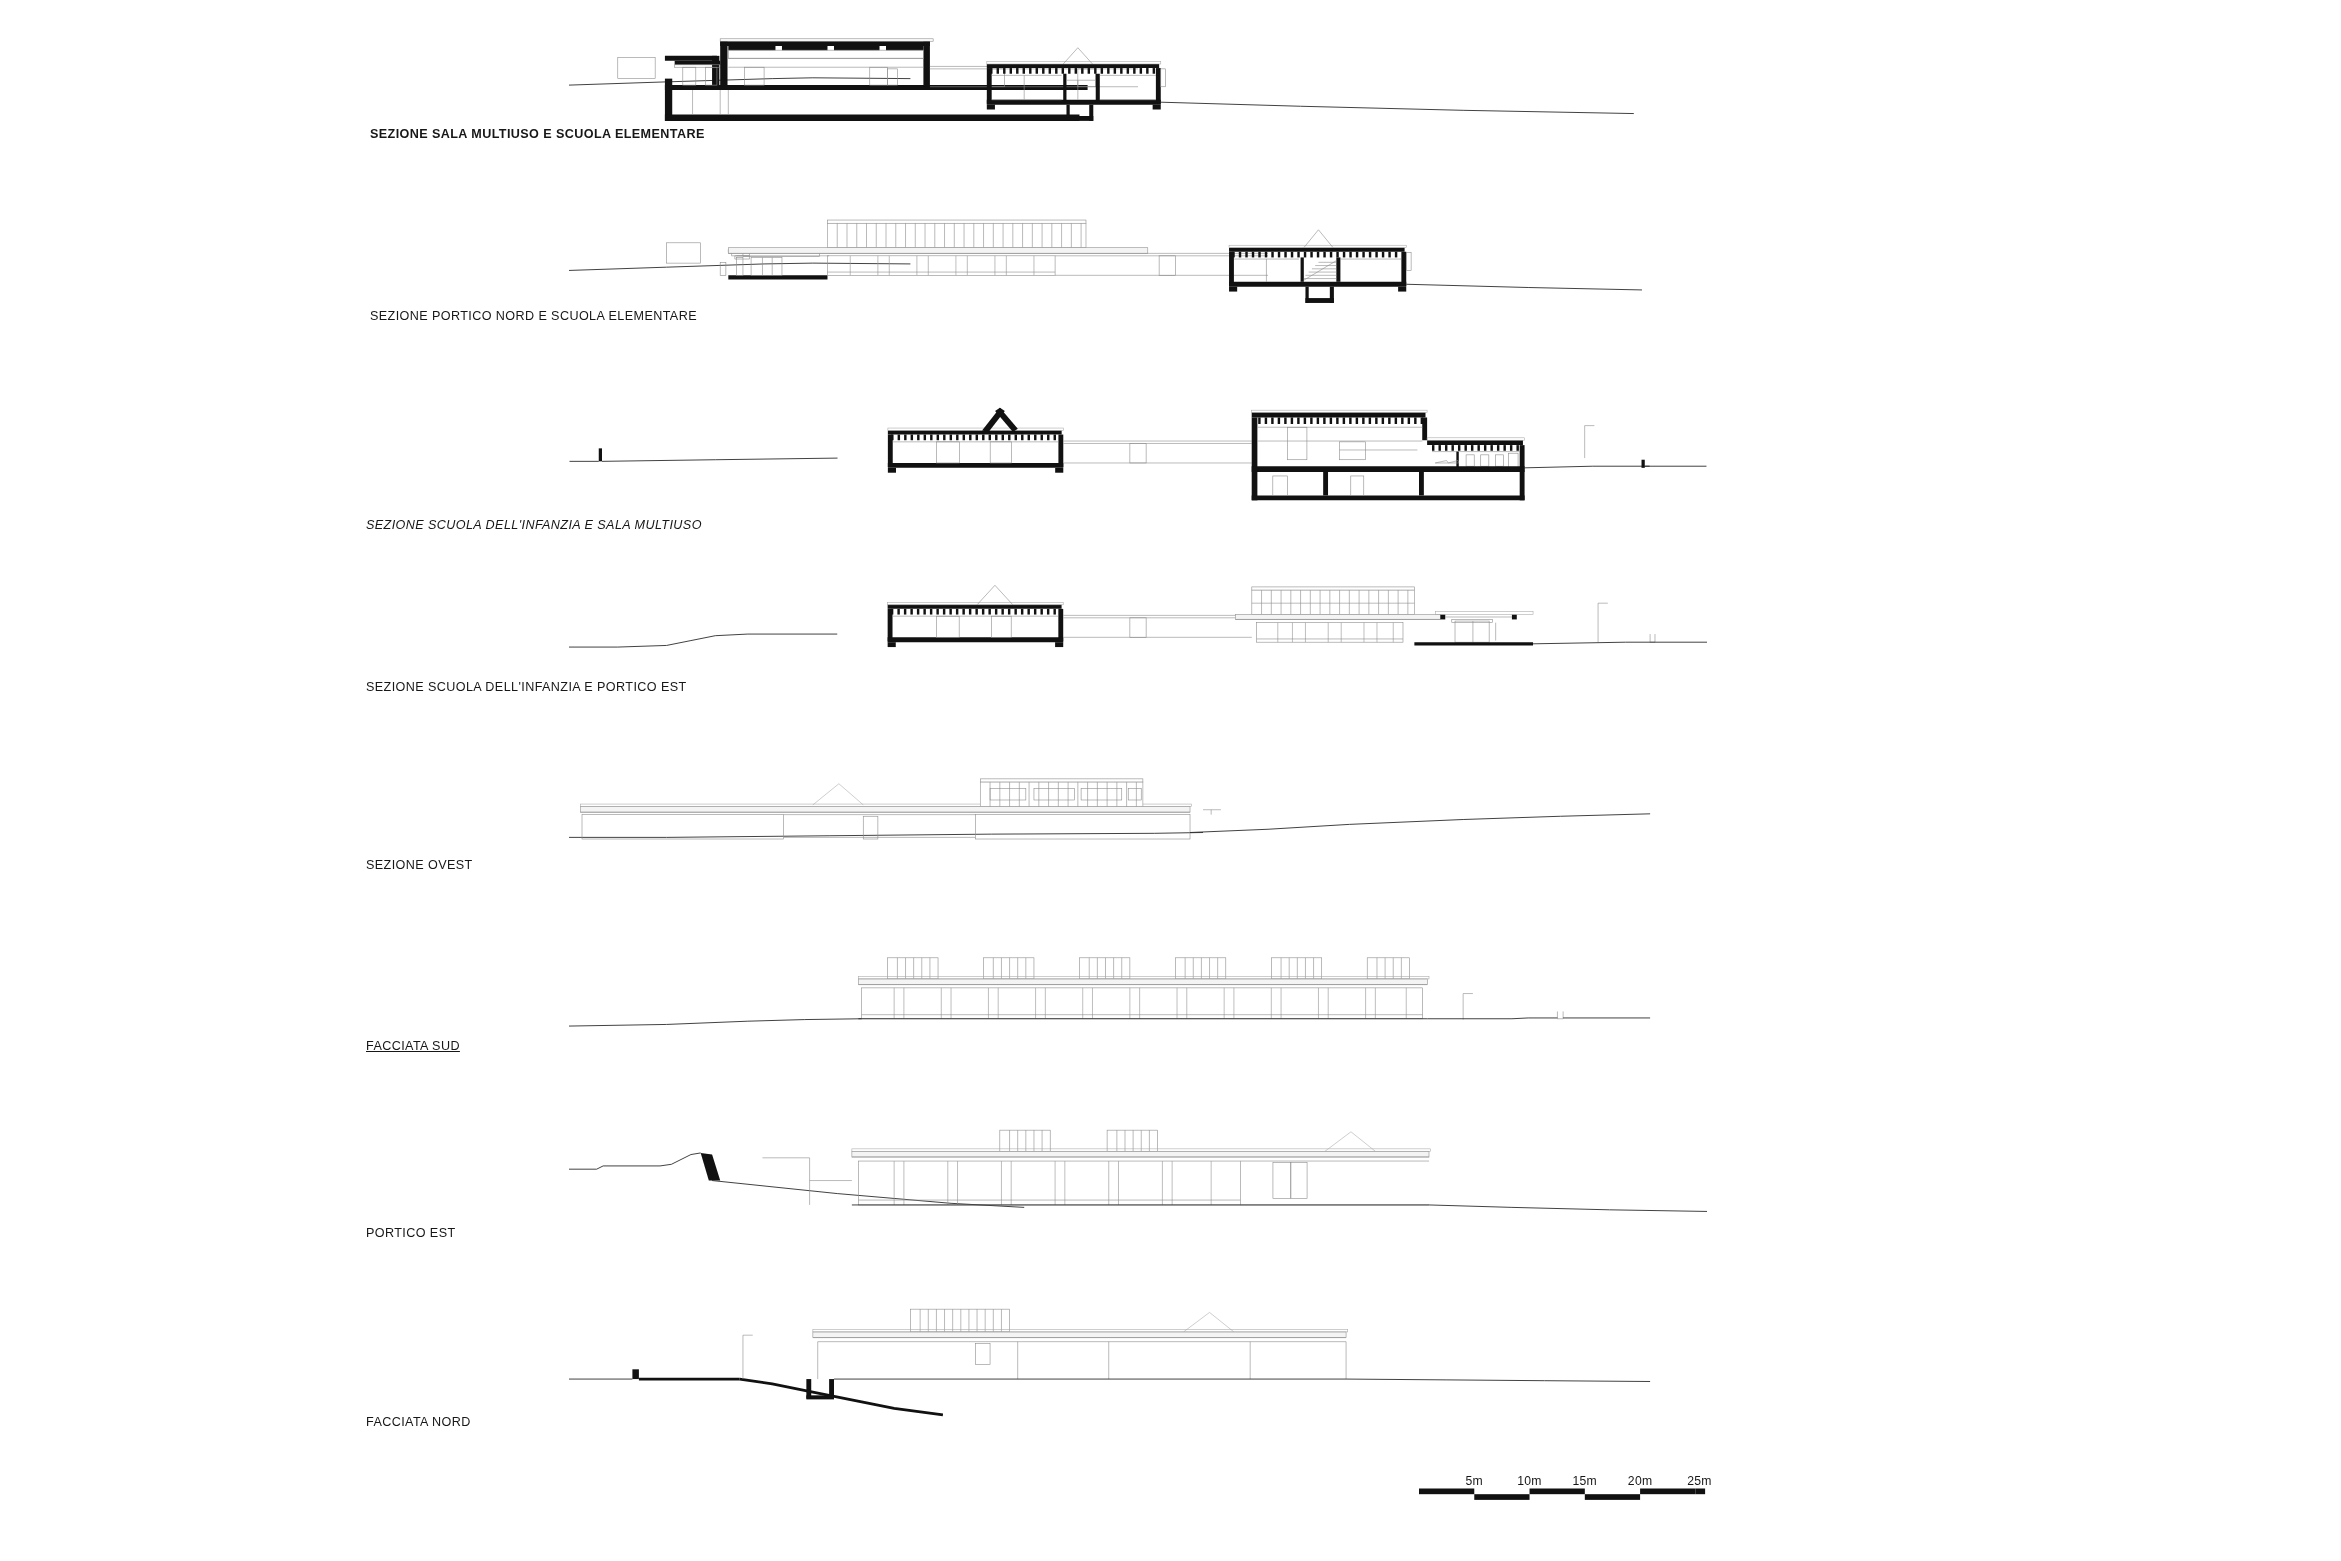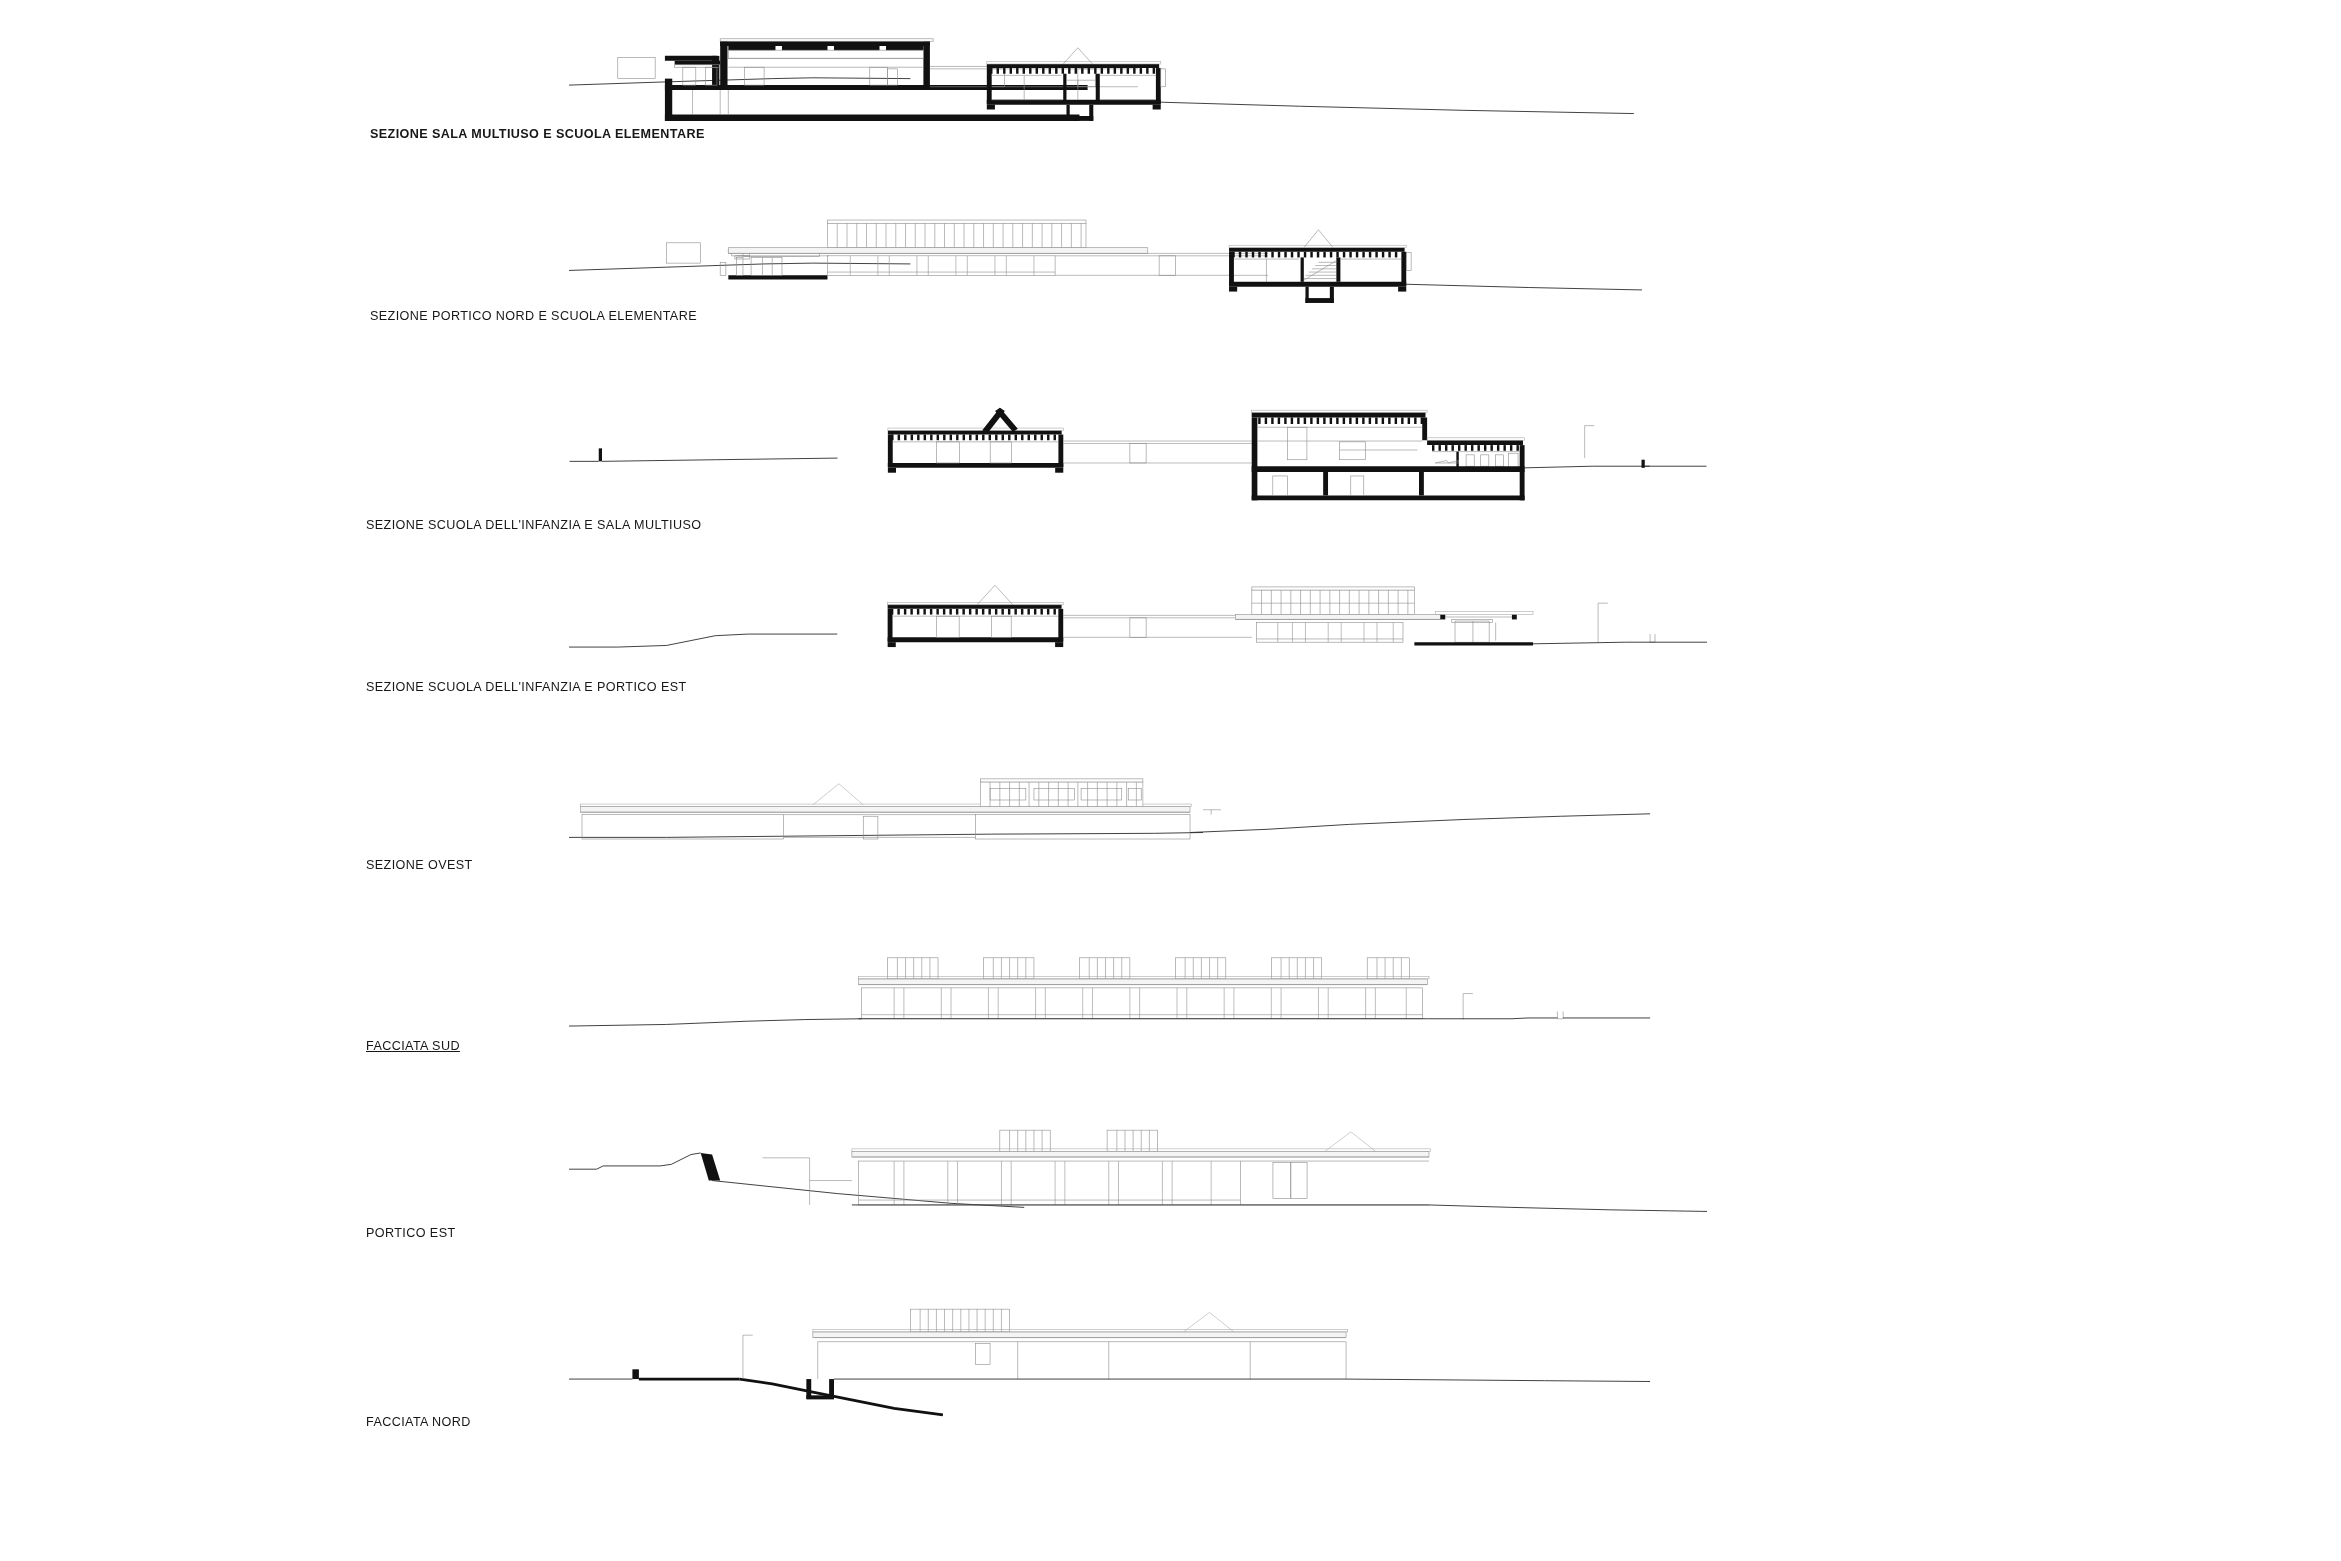--- a/index.html
+++ b/index.html
@@ -426,21 +426,21 @@
       <path class="poche" d="M928 91 h6 v29 h-6 z"></path>
       <path class="poche" d="M1046 91 h6 v29 h-6 z"></path>
       <rect class="fine" x="866" y="96" width="18" height="24"></rect>
       <rect class="fine" x="962" y="96" width="16" height="24"></rect>
 
       <path class="fine" d="M1250 34 v40 M1250 34 h12"></path>
       <path class="ground" d="M1176 86 L1260 84 L1330 84"></path>
       <path class="poche" d="M1320 76 h4 v10 h-4 z"></path>
       <path class="ground" d="M1324 84 L1400 84"></path>
     </svg>
-    <div class="caption" style="left:-203px;top:120px;">SEZIONE SCUOLA DELL'INFANZIA E SALA MULTIUSO</div>
+    <div class="caption" style="left:-203px;top:120px;font-style:italic;">SEZIONE SCUOLA DELL'INFANZIA E SALA MULTIUSO</div>
   </div>
 
   <div class="drawing-block" style="left:569px;top:569px;width:1138px;height:122px;">
     <svg class="dwg-svg" width="1138" height="122" viewBox="0 0 1400 150">
 
       <path class="ground" d="M0 96 L60 96 L120 94 L150 88 L180 82 L220 80 L330 80"></path>
 
       <path class="poche" d="M392 44 h214 v5 h-214 z"></path>
       <rect class="fine2" x="392" y="41" width="216" height="3"></rect>
       <g class="joist">
@@ -810,15 +810,32 @@
       <path class="poche" d="M320 96 h6 v24 h-6 z"></path>
       <path class="poche" d="M292 116 h34 v5 h-34 z"></path>
 
       <path class="ground" d="M326 96 L956 96"></path>
 
       <path class="ground" d="M956 96 L1080 97 L1200 98 L1330 99"></path>
     </svg>
     <div class="caption" style="left:-203px;top:114px;">FACCIATA NORD</div>
   </div>
 
+  <div id="scalebar" style="left:1419px;top:1464px;width:317px;height:49px;">
+    <svg width="317" height="49" viewBox="0 0 390 60">
+
+      <rect class="sb-seg-top" x="0" y="30" width="68" height="7"></rect>
+      <rect class="sb-seg-bot" x="68" y="37" width="68" height="7"></rect>
+      <rect class="sb-seg-top" x="136" y="30" width="68" height="7"></rect>
+      <rect class="sb-seg-bot" x="204" y="37" width="68" height="7"></rect>
+      <rect class="sb-seg-top" x="272" y="30" width="68" height="7"></rect>
+      <rect class="sb-seg-top" x="340" y="30" width="12" height="7"></rect>
+
+      <text class="sb-label" x="68" y="26" text-anchor="middle">5m</text>
+      <text class="sb-label" x="136" y="26" text-anchor="middle">10m</text>
+      <text class="sb-label" x="204" y="26" text-anchor="middle">15m</text>
+      <text class="sb-label" x="272" y="26" text-anchor="middle">20m</text>
+      <text class="sb-label" x="345" y="26" text-anchor="middle">25m</text>
+    </svg>
+  </div>
 
 </div>
 
 
 </body></html>

